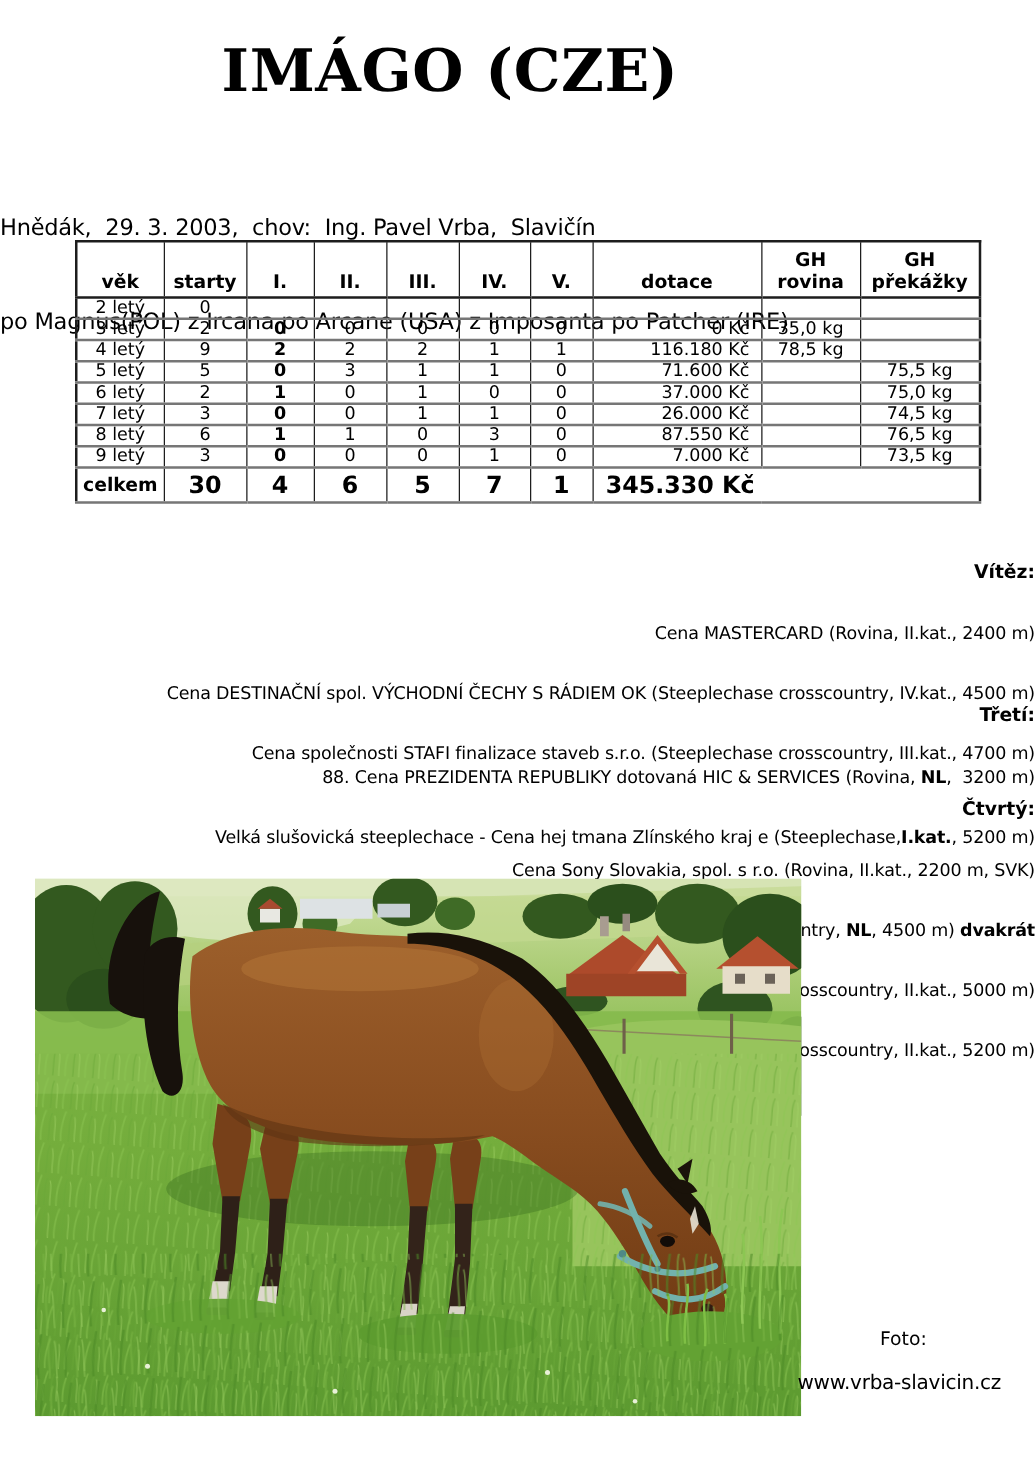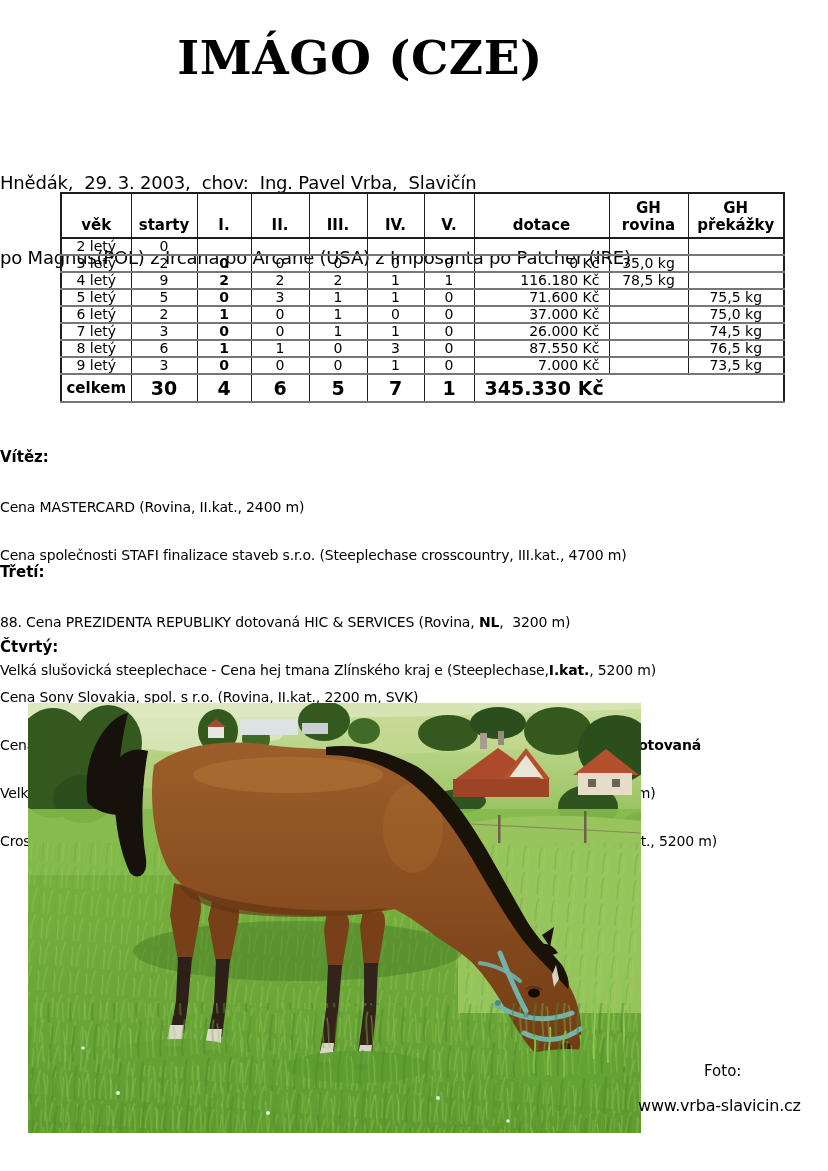--- a/index.html
+++ b/index.html
@@ -43,21 +43,21 @@
     white-space:nowrap;
   }
   table.stats td.c2{font-weight:bold;}
   table.stats td.c7{text-align:right;padding-right:9px;}
   table.stats tr.total td{
     border-top:2px solid #0ea5e9;font-weight:bold;font-size:19px;height:26px;line-height:26px;
   }
   table.stats tr.total td.label{font-size:15px;}
   table.stats tr.total td.dotace-total{text-align:left;padding-left:10px;}
   .section{
-    position:absolute;left:0;width:828px;text-align:left;
+    position:absolute;left:0;width:828px;text-align:right;
     font-size:14px;line-height:16px;letter-spacing:-0.15px;white-space:pre-wrap;
   }
   .section .heading{font-weight:bold;font-size:15px;line-height:19px;letter-spacing:0;}
   .section b{letter-spacing:-0.15px;}
   #sec-vitez{top:416px;}
   #sec-treti{top:531px;}
   #sec-ctvrty{top:606px;}
   .photo{
     position:absolute;left:28px;top:703px;width:613px;height:430px;display:block;
   }
@@ -213,33 +213,34 @@
         <td class="c5">7</td>
         <td class="c6">1</td>
         <td class="dotace-total" colspan="3">345.330 Kč</td>
       </tr>
     </tbody>
 </table>
 
 <div class="section" id="sec-vitez">
   <div class="heading">Vítěz:</div>
   <div>Cena MASTERCARD (Rovina, II.kat., 2400 m)</div>
+  <div>Cena DESTINAČNÍ spol. VÝCHODNÍ ČECHY S RÁDIEM OK (Steeplechase crosscountry, IV.kat., 4500 m)</div>
   <div>Cena společnosti STAFI finalizace staveb s.r.o. (Steeplechase crosscountry, III.kat., 4700 m)</div>
 </div>
 
 <div class="section" id="sec-treti">
   <div class="heading">Třetí:</div>
   <div><span>88. Cena PREZIDENTA REPUBLIKY dotovaná HIC &amp; SERVICES (Rovina, </span><b>NL</b><span>,  3200 m)</span></div>
   <div><span>Velká slušovická steeplechace - Cena hej tmana Zlínského kraj e (Steeplechase,</span><b>I.kat.</b><span>, 5200 m)</span></div>
 </div>
 
 <div class="section" id="sec-ctvrty">
   <div class="heading">Čtvrtý:</div>
   <div>Cena Sony Slovakia, spol. s r.o. (Rovina, II.kat., 2200 m, SVK)</div>
-  <div><span>Cena MIROS a.s. dopravní stavby - </span><b>Cena Vltavy</b><span> (Steeplechase crosscountry, </span><b>NL</b><span>, 4500 m) </span><b>dotovaná</b></div>
+  <div><span>Cena MIROS a.s. dopravní stavby - </span><b>Cena Vltavy</b><span> (Steeplechase crosscountry, </span><b>NL</b><span>, 4500 m) </span><b>dvakrát</b></div>
   <div>Velká benešovská steeplechase firmy Meran Praha (Steeplechase crosscountry, II.kat., 5000 m)</div>
   <div>Cross country Železníka - Podporovaná Dostihovým klubem (Steeplechase crosscountry, II.kat., 5200 m)</div>
 </div>
 
 <svg class="photo" viewBox="0 0 613 430" xmlns="http://www.w3.org/2000/svg" preserveAspectRatio="none">
   <defs>
     <linearGradient id="gField" x1="0" y1="0" x2="0" y2="1">
       <stop offset="0" stop-color="#cfe0a4"></stop>
       <stop offset="0.55" stop-color="#a9cb73"></stop>
       <stop offset="1" stop-color="#8abd51"></stop>

